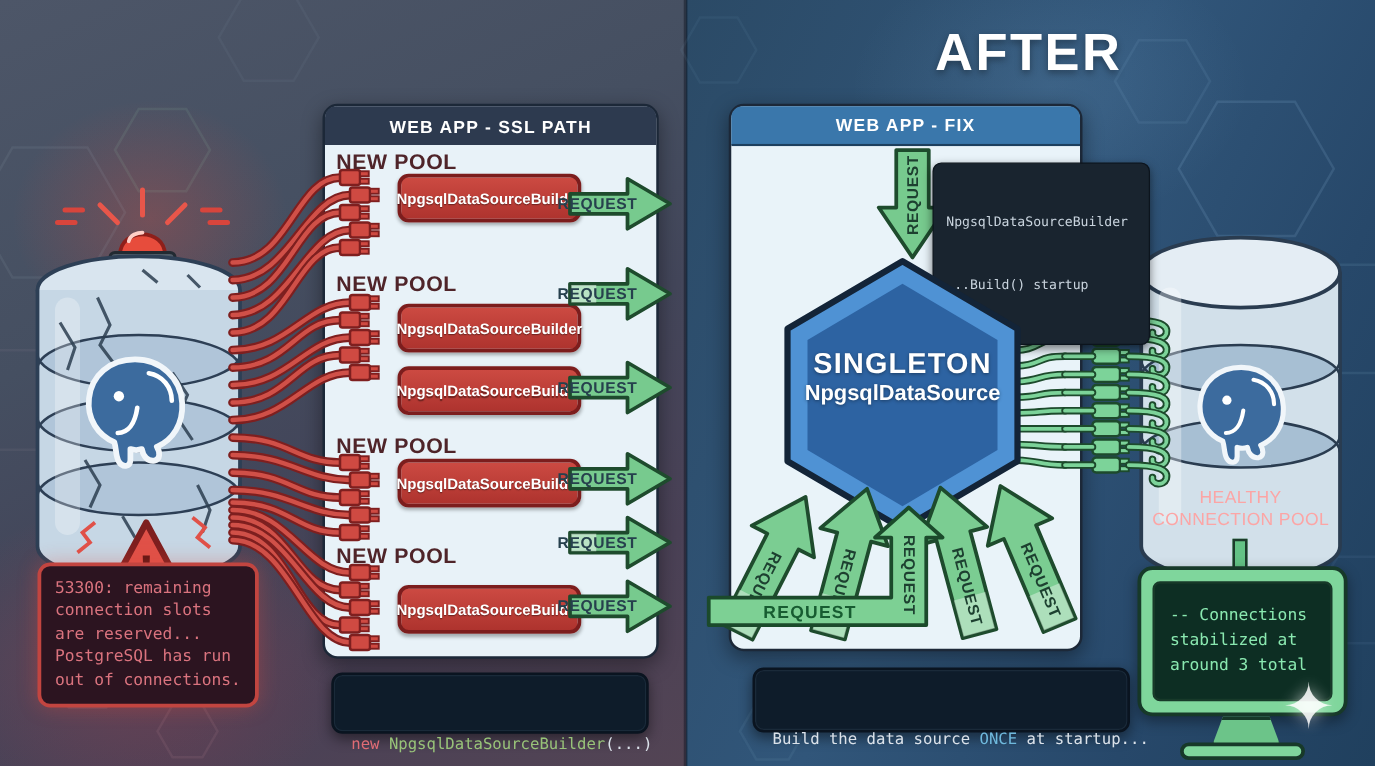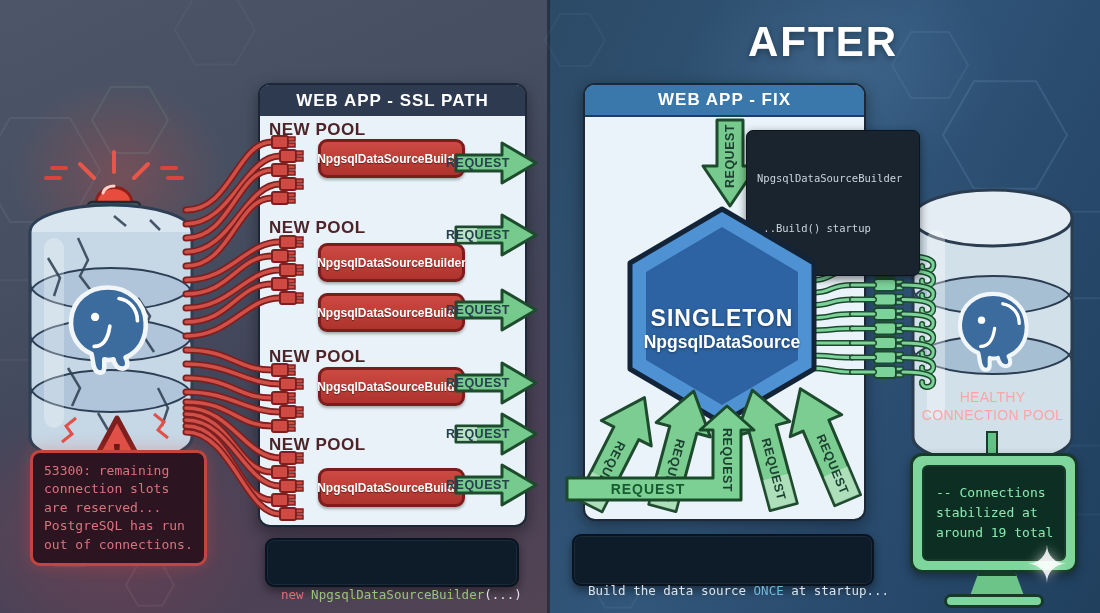--- a/index.html
+++ b/index.html
@@ -23,21 +23,21 @@
 
   .title{z-index:6;width:220px;text-align:center;color:#fff;font-size:42px;font-weight:bold;
     letter-spacing:2px;text-shadow:0 2px 6px rgba(0,0,0,.35);}
   #title-before{left:151px;top:18px;}
   #title-after{left:713px;top:18px;}
 
   
   .panel{z-index:3;border-radius:12px;border:2px solid #1c2838;
     box-shadow:0 5px 16px rgba(0,0,0,.4);}
   .panel-header{height:31px;display:flex;align-items:center;justify-content:center;
-    color:#fff;font-weight:bold;font-size:17px;letter-spacing:1px;border-radius:9px 9px 0 0;}
+    color:#fff;font-weight:bold;font-size:14px;letter-spacing:1px;border-radius:9px 9px 0 0;}
   #panel-before{left:258px;top:83px;width:265px;height:440px;background:#e8f2f8;}
   #panel-before .panel-header{background:#2d3a4f;}
   #panel-after{left:583px;top:83px;width:279px;height:434px;background:#e9f3f9;}
   #panel-after .panel-header{background:#3a77ab;border-bottom:2px solid #1d3f5e;height:30px;}
 
   .new-pool{z-index:5;color:#4f2429;font-weight:bold;font-size:17px;letter-spacing:.5px;}
   .builder-box{z-index:5;width:141px;height:33px;border-radius:9px;
     background:linear-gradient(#cc4a42,#ae332e);border:3px solid #7c1d1d;
     display:flex;align-items:center;justify-content:center;color:#fff;font-weight:bold;
     font-size:12px;text-shadow:0 1px 1px rgba(0,0,0,.45);box-shadow:0 2px 3px rgba(0,0,0,.3);}
@@ -49,40 +49,40 @@
   svg text.pipe-label{font-family:"Liberation Sans",sans-serif;font-weight:bold;
     font-size:14px;fill:#175c31;letter-spacing:1px;}
   .arrow-svg{z-index:5;overflow:visible;}
 
   
   .code-box{z-index:6;background:#0e1c2a;border:2px solid #0a1420;border-radius:9px;
     box-shadow:0 4px 10px rgba(0,0,0,.45), inset 0 0 0 1px rgba(140,170,200,.10);
     font-family:"DejaVu Sans Mono",monospace;font-size:12.5px;line-height:1.55;
     color:#dbe2ea;padding:6px 14px;white-space:pre;}
   #code-before{left:265px;top:538px;width:222px;height:33px;}
-  #code-after{left:572px;top:534px;width:270px;height:36px;}
+  #code-after{left:602px;top:534px;width:270px;height:36px;}
   .tok-kw{color:#e06c75;}
   .tok-id{color:#98c379;}
   .tok-const{color:#6fb9dd;}
   .tok-plain{color:#dbe2ea;}
 
   #error-box{left:30px;top:450px;width:177px;height:116px;z-index:6;
     background:#2c1420;border:3px solid #c24540;border-radius:10px;
     box-shadow:0 0 16px rgba(225,75,60,.32);color:#da737e;
     font-family:"DejaVu Sans Mono",monospace;font-size:13px;line-height:1.42;
     padding:9px 11px;white-space:pre-line;box-sizing:border-box;}
 
   #tooltip{left:746px;top:130px;width:152px;z-index:5;background:#19242f;
     border:1px solid #0c141d;border-radius:7px;color:#c9d4de;
     font-family:"DejaVu Sans Mono",monospace;font-size:10.5px;line-height:1.6;
     padding:5px 10px;box-shadow:0 3px 8px rgba(0,0,0,.5);white-space:pre;}
 
   #hex-text{left:624px;top:277px;width:196px;z-index:5;text-align:center;color:#fff;
     text-shadow:0 1px 3px rgba(0,0,0,.4);}
-  #hex-text .l1{font-size:23px;font-weight:bold;letter-spacing:1px;margin-top:28px;}
+  #hex-text .l1{font-size:23px;font-weight:bold;letter-spacing:1px;}
   #hex-text .l2{font-size:17.5px;font-weight:bold;}
 
   #db-label{left:905px;top:388px;width:175px;z-index:5;text-align:center;color:#fca5a5;
     font-size:14px;font-weight:normal;line-height:1.3;white-space:pre-line;letter-spacing:.3px;}
 
   
   #monitor-stalk{left:986px;top:431px;width:8px;height:26px;background:#63c285;
     border:2px solid #1c3b2b;z-index:2;}
   #monitor{left:910px;top:453px;width:168px;height:120px;z-index:6;background:#7fd69c;
     border:3px solid #173929;border-radius:12px;padding:9px;box-sizing:border-box;
@@ -474,21 +474,21 @@
     </g>
   </svg>
   <div class="abs" id="db-label">HEALTHY
 CONNECTION POOL</div>
 
   <div class="abs" id="monitor-stalk"></div>
   <div class="abs" id="monitor">
     <div id="monitor-screen">
       <div id="monitor-text">-- Connections
 stabilized at
-around 19 total</div>
+around 3 total</div>
     </div>
   </div>
   <div class="abs" id="monitor-neck"></div>
   <div class="abs" id="monitor-base"></div>
   <div class="abs" id="sparkle">✦</div>
 
   <div class="abs code-box" id="code-after">
     <div><span class="tok-plain">Build the data source </span><span class="tok-const">ONCE</span><span class="tok-plain"> at startup...</span></div>
     
   </div>

